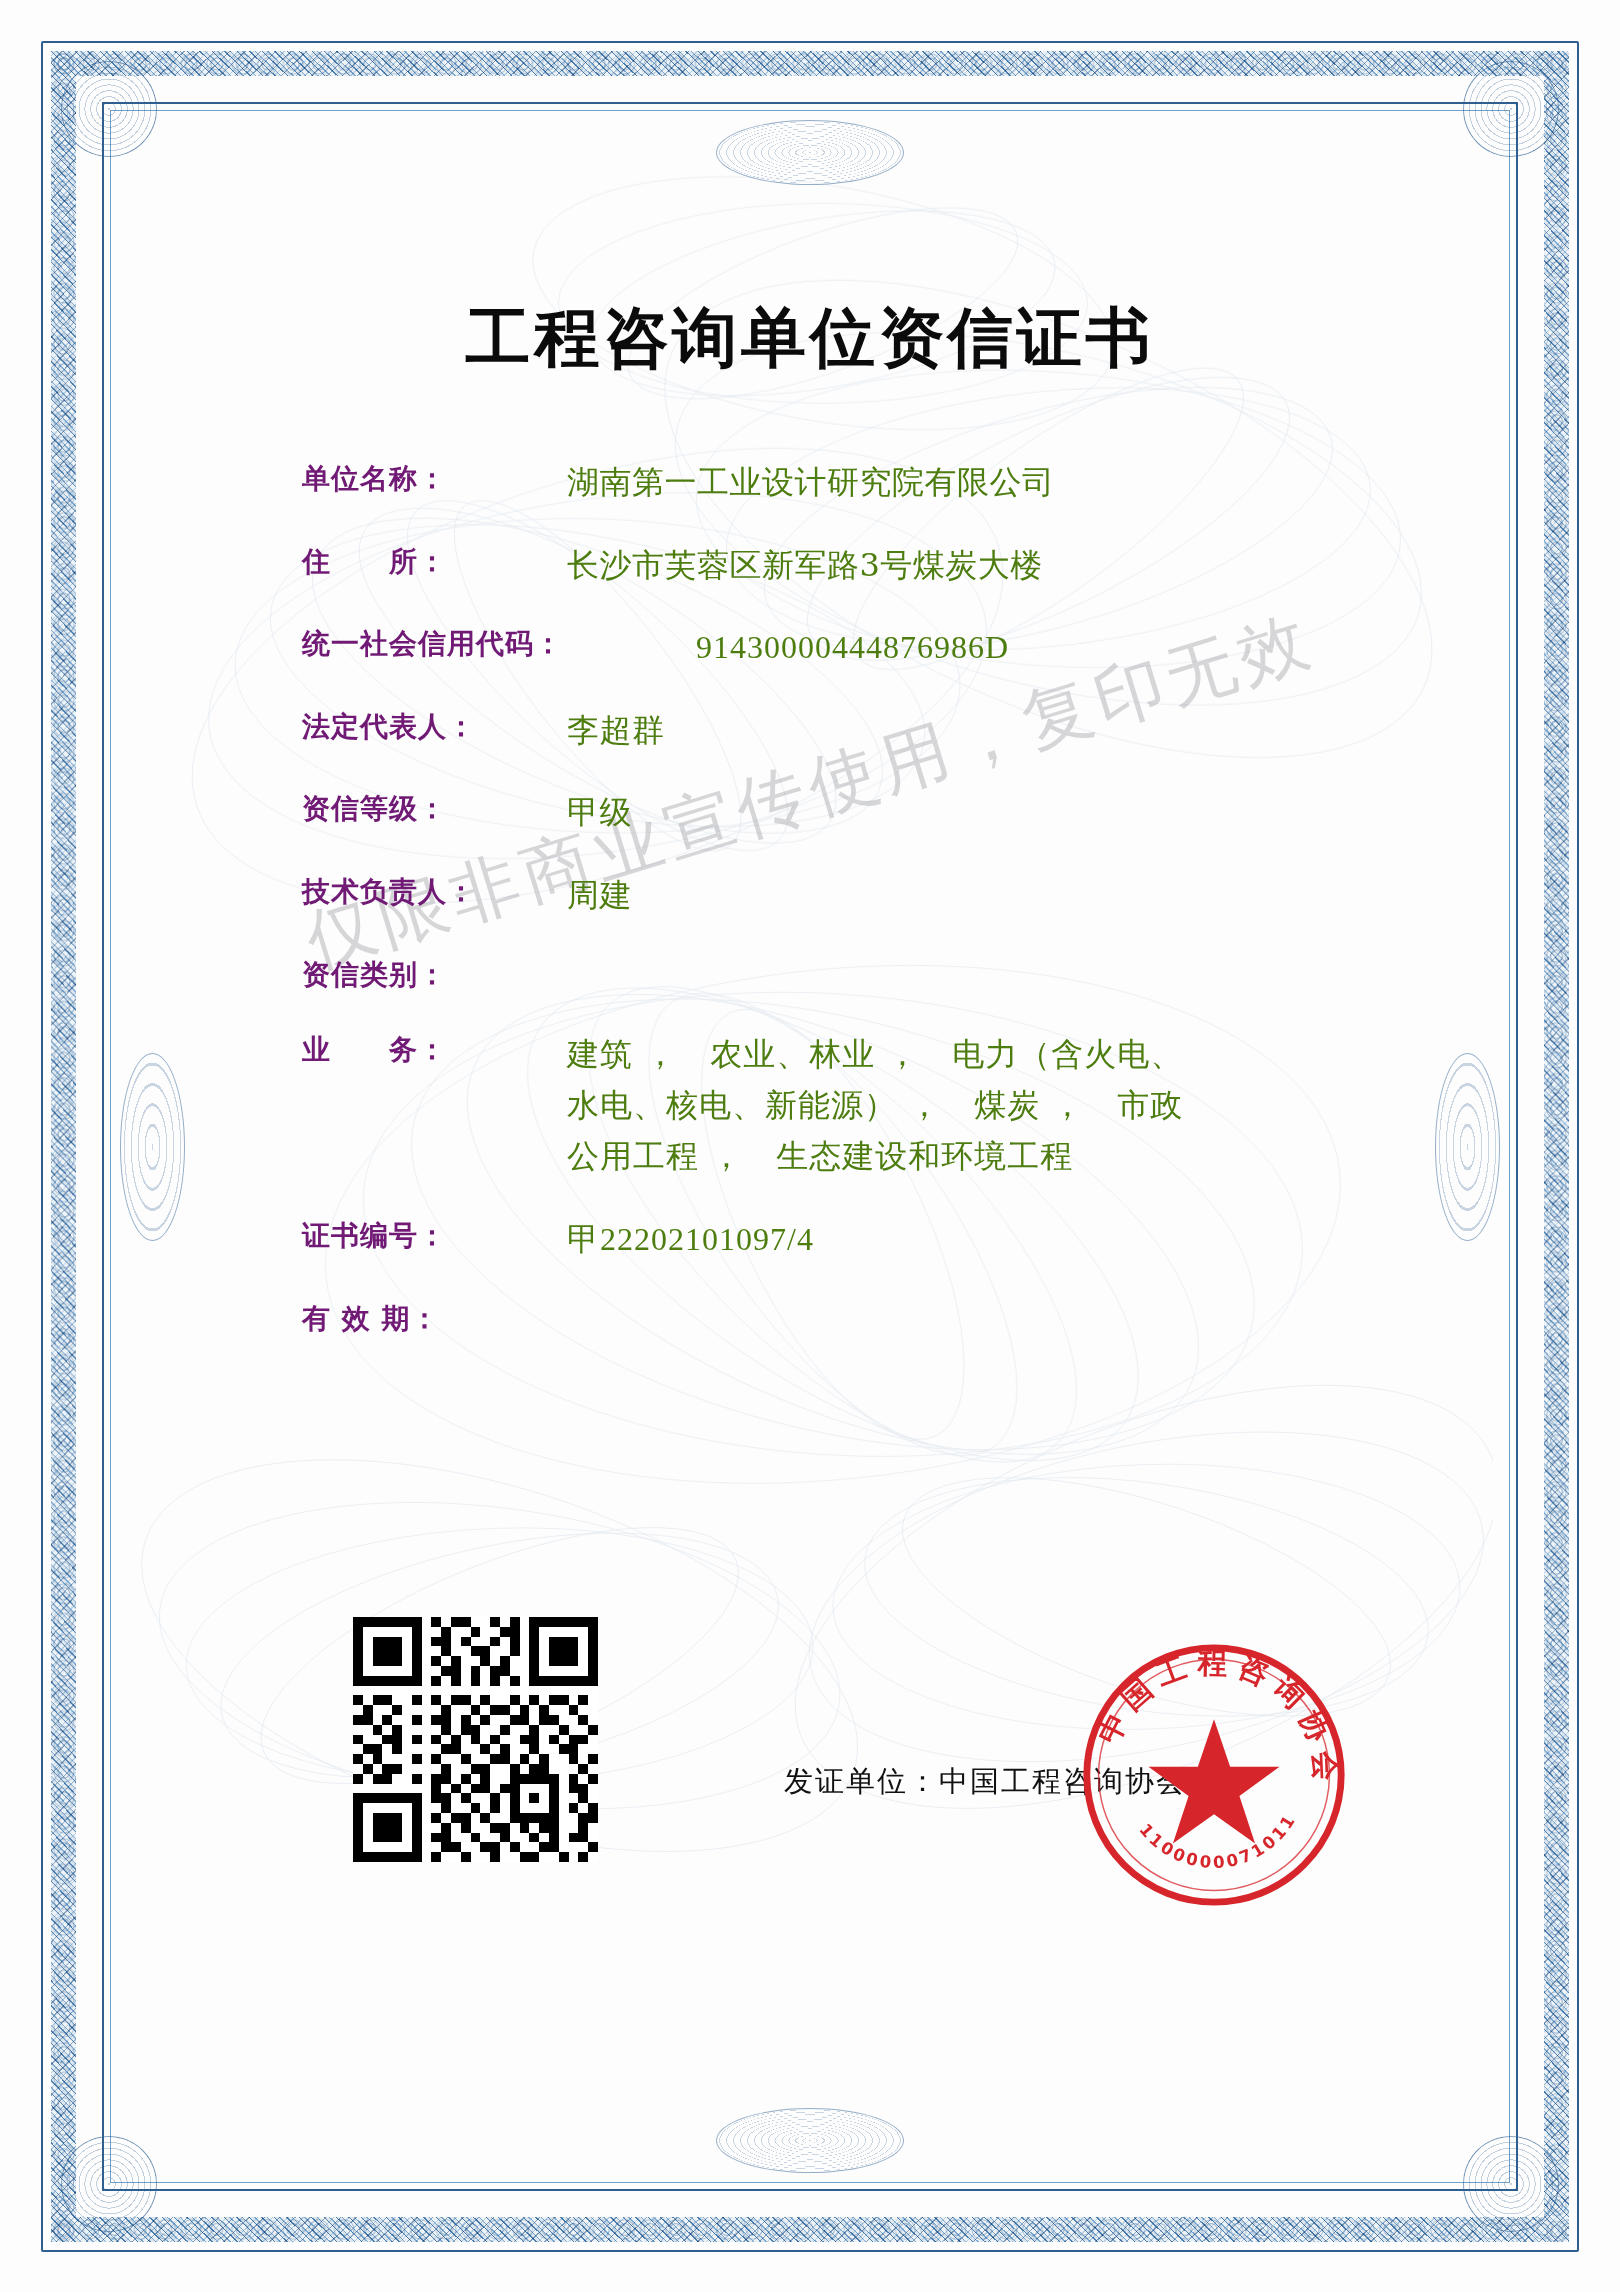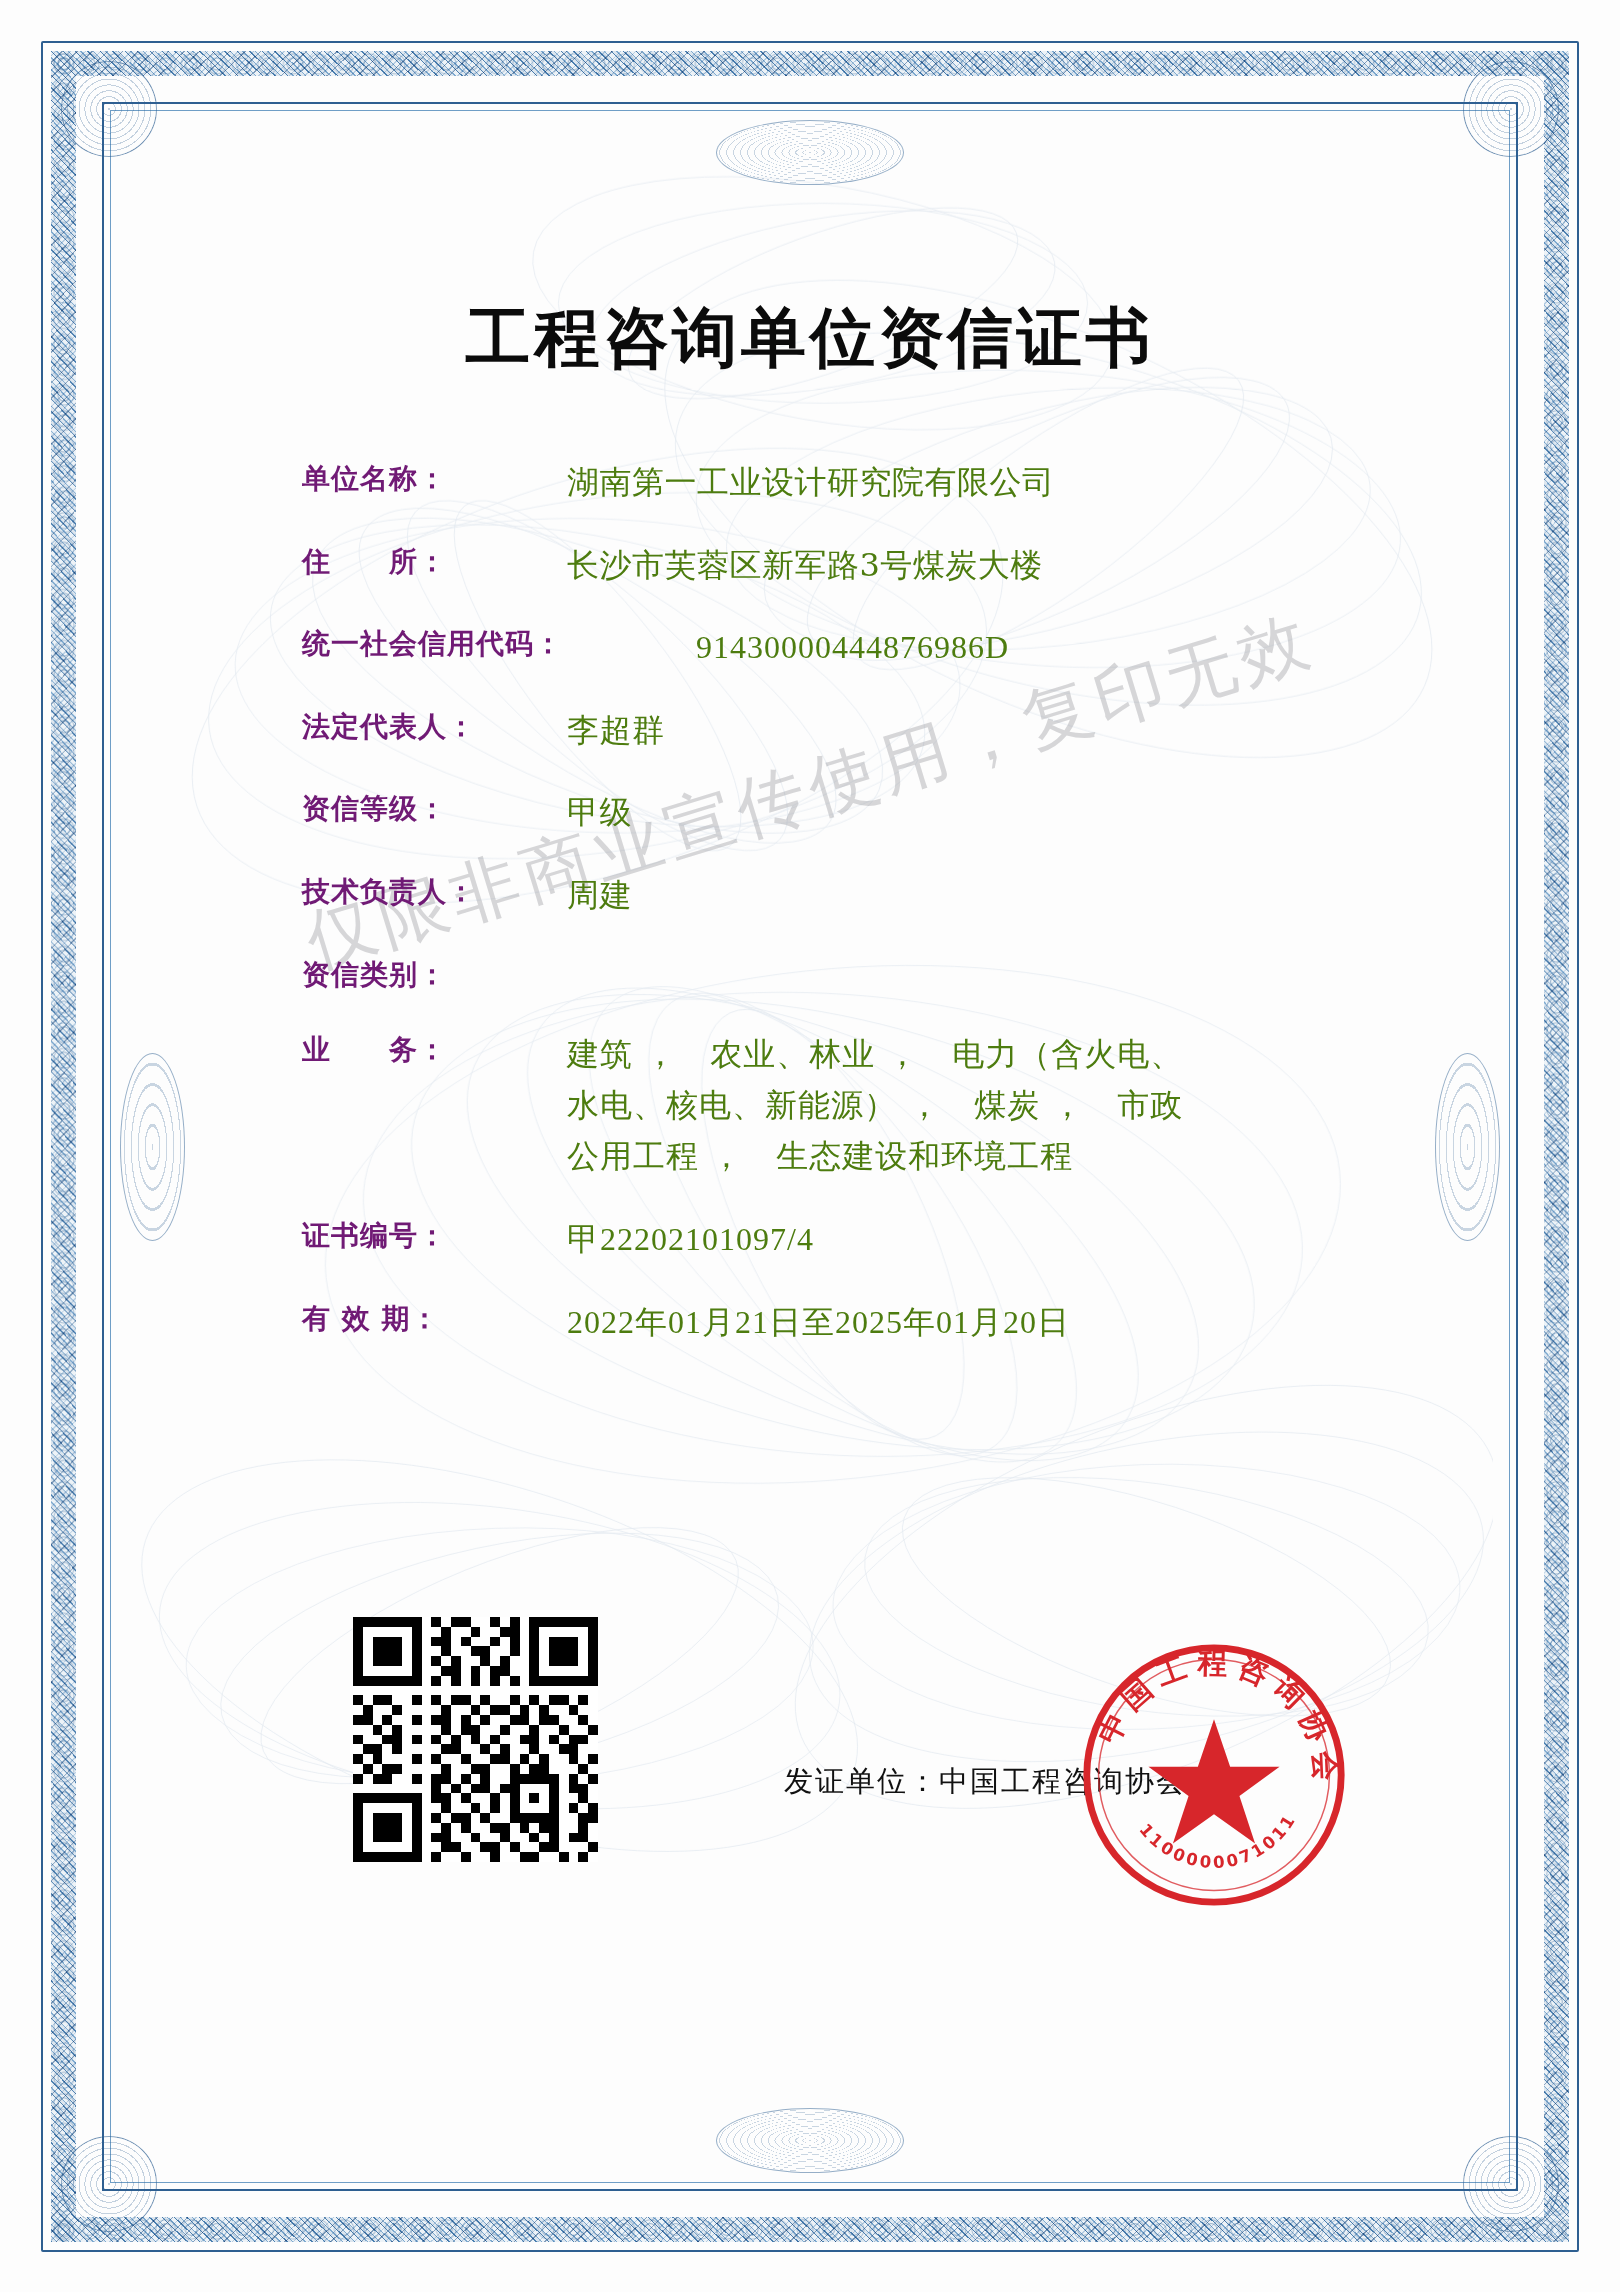--- a/index.html
+++ b/index.html
@@ -413,21 +413,20 @@
 公用工程 ，　生态建设和环境工程</div>
       </div>
 
       <div class="field-row">
         <div class="field-label">证书编号：</div>
         <div class="field-value mono-num">甲22202101097/4</div>
       </div>
 
       <div class="field-row">
         <div class="field-label">有 效 期：</div>
-        <div class="field-value mono-num">2022年01月21日至2025年01月20日</div>
       </div>
 
     </div>
 
     <div class="footer">
 
       <div class="qr">
         <svg width="245" height="245" viewBox="0 0 25 25" shape-rendering="crispEdges" xmlns="http://www.w3.org/2000/svg">
           <rect width="25" height="25" fill="#ffffff"></rect>
           <g fill="#000000">

